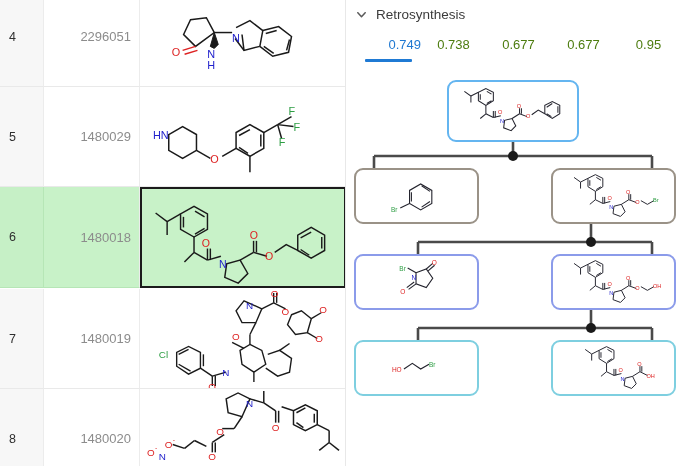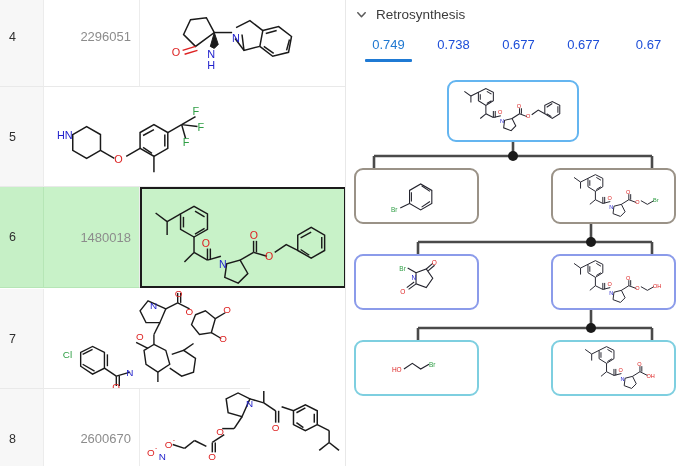--- a/index.html
+++ b/index.html
@@ -64,24 +64,24 @@
   .chev { width: 11px; height: 11px; display: block; }
   .retro-title { font-size: 13.5px; color: #3c3c3c; }
 
   .tabbar {
     position: absolute; left: 10px; top: 34px;
     width: 324px; height: 32px;
     display: flex; align-items: flex-start; overflow: hidden;
   }
   .tab {
     flex: 0 0 auto; width: 65px; text-align: center;
-    font-size: 13px; color: #1d4ed8;
+    font-size: 13px; color: #4d7c0f;
     padding-top: 3px; position: relative; cursor: pointer;
   }
-  .tab.active { color: #1f78d1; }
+  .tab.active { color: #1f78d1; text-align: right; }
   .tab.active::after {
     content: ""; position: absolute; left: 9px; right: 9px; top: 25px;
     height: 3px; background: #1f7ad4; border-radius: 1px;
   }
 
   .tree { position: absolute; left: 0; top: 72px; width: 334px; height: 340px; }
   .tree > svg { position: absolute; inset: 0; }
 
   .node {
     position: absolute; border-radius: 9px;
@@ -123,20 +123,23 @@
           <text x="67" y="72" fill="#2222cc" font-size="11" font-family="Liberation Sans, sans-serif">N</text>
           <text x="67" y="83" fill="#2222cc" font-size="11" font-family="Liberation Sans, sans-serif">H</text>
           <text x="92" y="56" fill="#2222cc" font-size="11" font-family="Liberation Sans, sans-serif">N</text>
         </svg>
       </div>
     </div>
 
     <div class="trow" style="top:87px;height:100px;">
       <div class="cell-idx">
           <span>5</span>
+        </div>
+      <div class="cell-id">
+          <span>1480029</span>
         </div>
       <div class="cell-struct">
         <svg class="struct-svg" viewBox="0 0 206 100">
           <g fill="none" stroke="#1a1a1a" stroke-width="1.5">
             <path d="M28,48 L42,40 L56,48 L56,64 L42,72 L28,64 Z"></path>
             <path d="M56,64 L70,72"></path>
             <path d="M82,70 L96,62 L110,70 L110,86"></path>
             <path d="M96,62 L96,46 L110,38 L124,46 L124,62 L110,70"></path>
             <path d="M99,49 L110,43"></path>
               <path d="M121,48 L121,60"></path>
@@ -192,20 +195,23 @@
           <text x="110" y="52" fill="#dd2222" font-size="11" font-family="Liberation Sans, sans-serif">O</text>
           <text x="126" y="74" fill="#dd2222" font-size="11" font-family="Liberation Sans, sans-serif">O</text>
           <text x="78" y="82" fill="#2222cc" font-size="11" font-family="Liberation Sans, sans-serif">N</text>
         </svg>
       </div>
     </div>
 
     <div class="trow" style="top:289px;height:100px;">
       <div class="cell-idx">
           <span>7</span>
+        </div>
+      <div class="cell-id">
+          <span>1480019</span>
         </div>
       <div class="cell-struct">
         <svg class="struct-svg" viewBox="0 0 206 100">
           <g fill="none" stroke="#1a1a1a" stroke-width="1.4">
             <path d="M104,12 L96,22 L102,34 L116,34 L122,20 Z"></path>
             <path d="M122,20 L134,14"></path>
             <path d="M134,14 L146,20"></path>
             <path d="M134,14 L134,4"></path>
               <path d="M137,14 L137,4"></path>
             <path d="M152,26 L162,22 L172,30 L168,44 L156,46 L148,36 Z"></path>
@@ -238,21 +244,21 @@
           <text x="18" y="70" fill="#2e9e44" font-size="10" font-family="Liberation Sans, sans-serif">Cl</text>
         </svg>
       </div>
     </div>
 
     <div class="trow" style="top:389px;height:100px;">
       <div class="cell-idx">
           <span>8</span>
         </div>
       <div class="cell-id">
-          <span>2600670</span>
+          <span>1480020</span>
         </div>
       <div class="cell-struct">
         <svg class="struct-svg" viewBox="0 0 206 100">
           <g fill="none" stroke="#1a1a1a" stroke-width="1.5">
             <path d="M110,10 L98,4 L86,10 L88,24 L102,28 Z"></path>
             <path d="M102,28 L94,40"></path>
             <path d="M94,40 L82,40"></path>
             <path d="M84,46 L72,54"></path>
             <path d="M72,54 L72,64"></path>
               <path d="M75,54 L75,64"></path>
@@ -295,21 +301,21 @@
         <path d="M2,4 L6,8.5 L10,4" fill="none" stroke="#5a5a5a" stroke-width="1.6" stroke-linecap="round" stroke-linejoin="round"></path>
       </svg>
       <span class="retro-title">Retrosynthesis</span>
     </div>
 
     <div class="tabbar">
       <div class="tab active">0.749</div>
       <div class="tab">0.738</div>
       <div class="tab">0.677</div>
       <div class="tab">0.677</div>
-      <div class="tab">0.67</div>
+      <div class="tab">0.95</div>
     </div>
 
     <div class="tree">
 
       <svg viewBox="0 0 334 340" width="334" height="340">
         <g stroke="#4a4a4a" stroke-width="2.6" fill="none">
           <path d="M167,70 L167,84"></path>
           <path d="M28,84 L306,84"></path>
           <path d="M28,84 L28,96"></path>
           <path d="M306,84 L306,96"></path>

